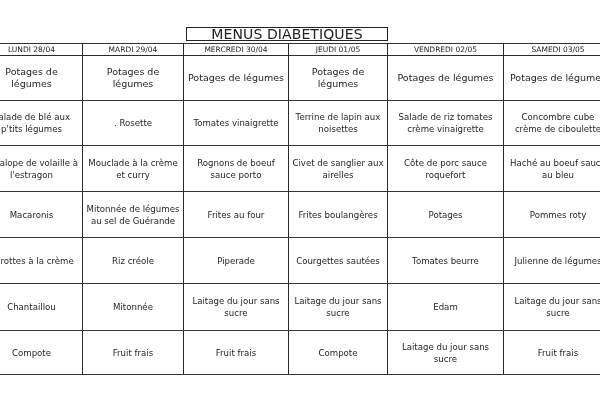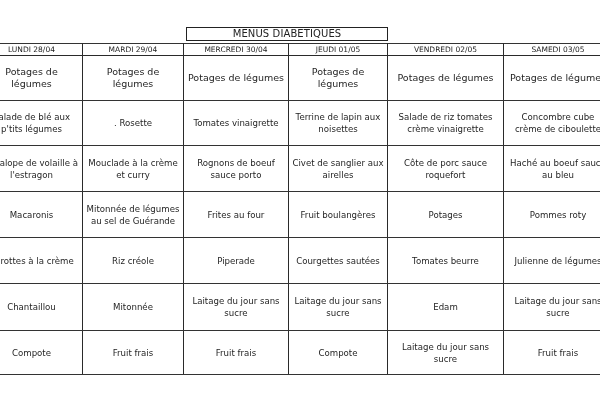--- a/index.html
+++ b/index.html
@@ -15,21 +15,21 @@
     font-family: "DejaVu Sans", "Liberation Sans", sans-serif;
     color: #1a1a1a;
   }
   .title-box {
     position: absolute;
     left: 186px;
     top: 27px;
     width: 200px;
     height: 12px;
     border: 1px solid #222;
-    font-size: 10px;
+    font-size: 14px;
     line-height: 12px;
     text-align: center;
     letter-spacing: 0.1px;
     color: #222;
   }
   table.menu {
     position: absolute;
     left: -20px;
     top: 43px;
     border-collapse: collapse;
@@ -111,21 +111,21 @@
       <td>Mouclade à la crème et curry</td>
       <td>Rognons de boeuf sauce porto</td>
       <td>Civet de sanglier aux airelles</td>
       <td>Côte de porc sauce roquefort</td>
       <td>Haché au boeuf sauce au bleu</td>
     </tr>
     <tr class="r-accomp">
       <td>Macaronis</td>
       <td>Mitonnée de légumes au sel de Guérande</td>
       <td>Frites au four</td>
-      <td>Fruit boulangères</td>
+      <td>Frites boulangères</td>
       <td>Potages</td>
       <td>Pommes roty</td>
     </tr>
     <tr class="r-legume">
       <td>Carottes à la crème</td>
       <td>Riz créole</td>
       <td>Piperade</td>
       <td>Courgettes sautées</td>
       <td>Tomates beurre</td>
       <td>Julienne de légumes</td>

